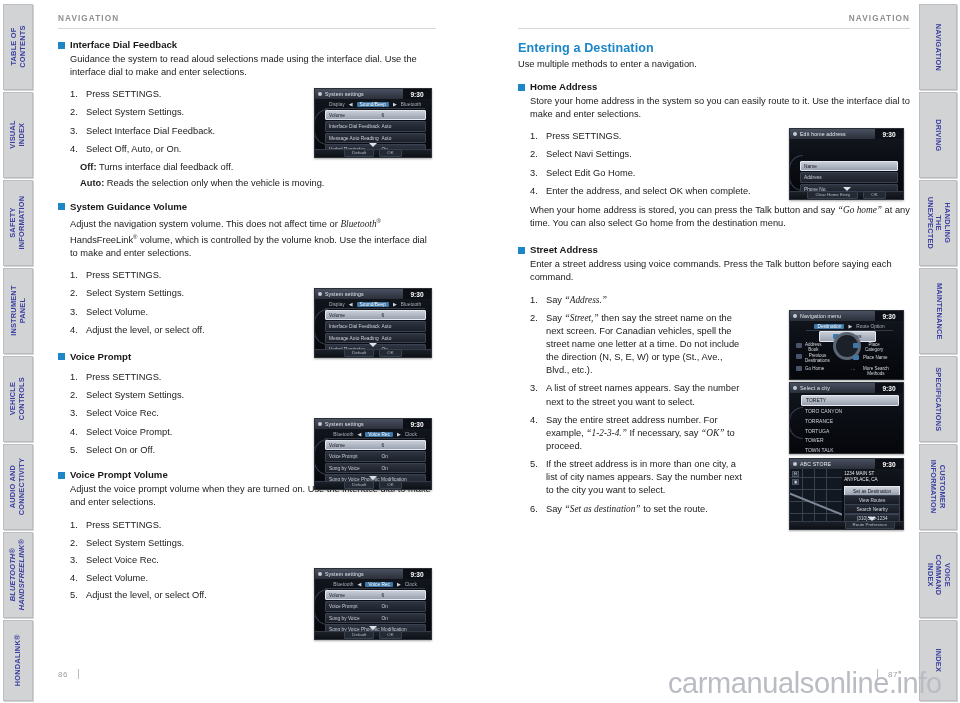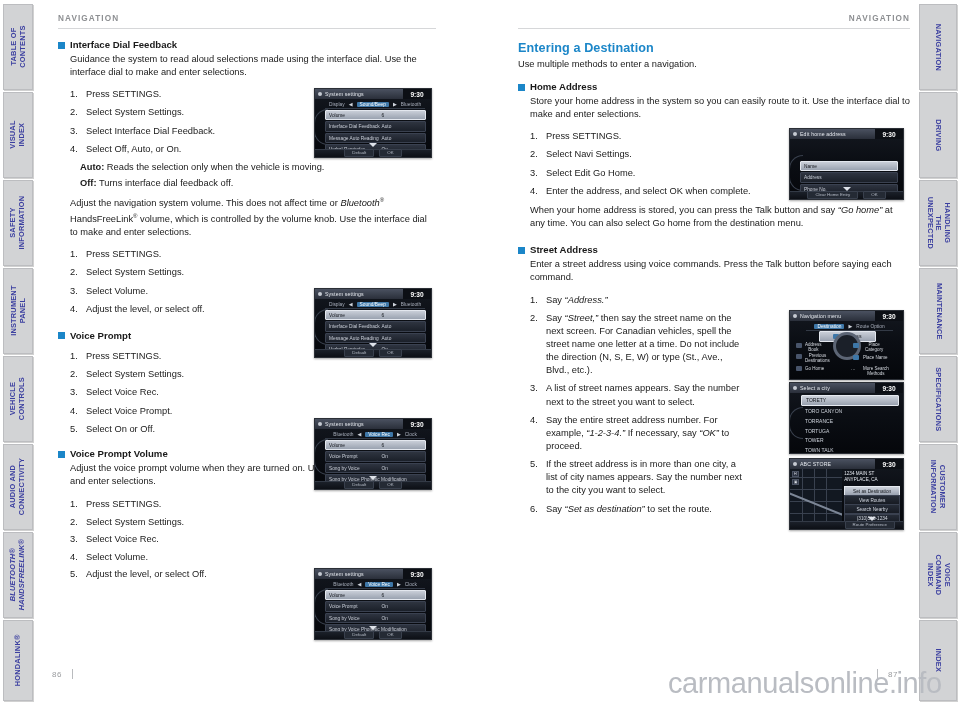--- a/index.html
+++ b/index.html
@@ -71,21 +71,21 @@
   ol.steps li{
     font-size:9.3px;line-height:13.1px;
     display:flex;gap:5px;margin-bottom:5.2px;
   }
   ol.steps li .num{width:11px;flex:0 0 auto;}
   ol.steps.compact li{margin-bottom:4.4px;}
   ol.steps.narrow li{width:215px;}
 
   .defn{font-size:9.3px;line-height:13.1px;margin:3px 0 0 10px;}
   .defn b{font-weight:bold;}
-  i{font-style:italic;}
+  i{font-style:italic;font-family:Liberation Serif, serif;}
   sup{font-size:6px;vertical-align:super;}
 
   
   .shot{
     position:absolute;
     background:#0a0c10;
     border:1px solid #2b2f36;
     box-shadow:0 1px 2px rgba(0,0,0,.35);
     overflow:hidden;
   }
@@ -190,21 +190,21 @@
     position:absolute;left:48%;right:3px;height:8px;margin-bottom:1.2px;
     background:linear-gradient(180deg,#262c37,#171b23);border:1px solid #3a4150;
     font-size:4.7px;color:#d2d7e0;display:flex;align-items:center;justify-content:center;
   }
   .mopt.hi{background:linear-gradient(180deg,#cdd2db,#9aa2b0);color:#12151b;border-color:#e6eaf0;}
 
   
   .folio{
     position:absolute;bottom:24px;font-size:8px;color:#9a9c9f;letter-spacing:.5px;
   }
-  .folio.l{left:52px;}
+  .folio.l{left:58px;}
   .folio.r{right:62px;}
   .folio .bar{display:inline-block;width:1px;height:10px;background:#b9bbbe;
     vertical-align:-2px;margin:0 0 0 10px;}
   .folio.r .bar{margin:0 10px 0 0;}
   .watermark{
     position:absolute;left:668px;bottom:3px;
     font-size:29px;color:#b9bcc2;letter-spacing:-.4px;
     white-space:nowrap;
   }
 </style>
@@ -295,24 +295,28 @@
           </li>
         <li>
             <span class="num">3.</span>
             <span>Select Interface Dial Feedback.</span>
           </li>
         <li>
             <span class="num">4.</span>
             <span>Select Off, Auto, or On.</span>
           </li>
       </ol>
+      <div class="defn"><b>Off:</b><span> Turns interface dial feedback off.</span></div>
       <div class="defn"><b>Auto:</b><span> Reads the selection only when the vehicle is moving.</span></div>
-      <div class="defn"><b>Off:</b><span> Turns interface dial feedback off.</span></div>
-    </div>
-
+    </div>
+
+    <div class="sub">
+      <div class="bullet"></div>
+      <div class="sub-title">System Guidance Volume</div>
+    </div>
     <div class="body">
       <p class="para"><span>Adjust the navigation system volume. This does not affect time or </span><i>Bluetooth</i><sup>®</sup><span> HandsFreeLink</span><sup>®</sup><span> volume, which is controlled by the volume knob. Use the interface dial to make and enter selections.</span></p>
       <ol class="steps">
         <li>
             <span class="num">1.</span>
             <span>Press SETTINGS.</span>
           </li>
         <li>
             <span class="num">2.</span>
             <span>Select System Settings.</span>

